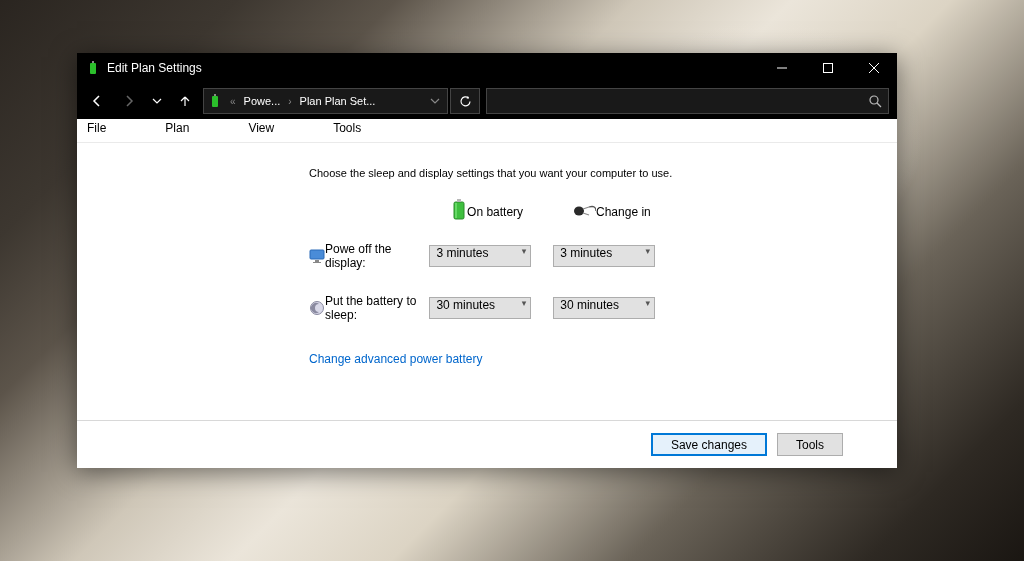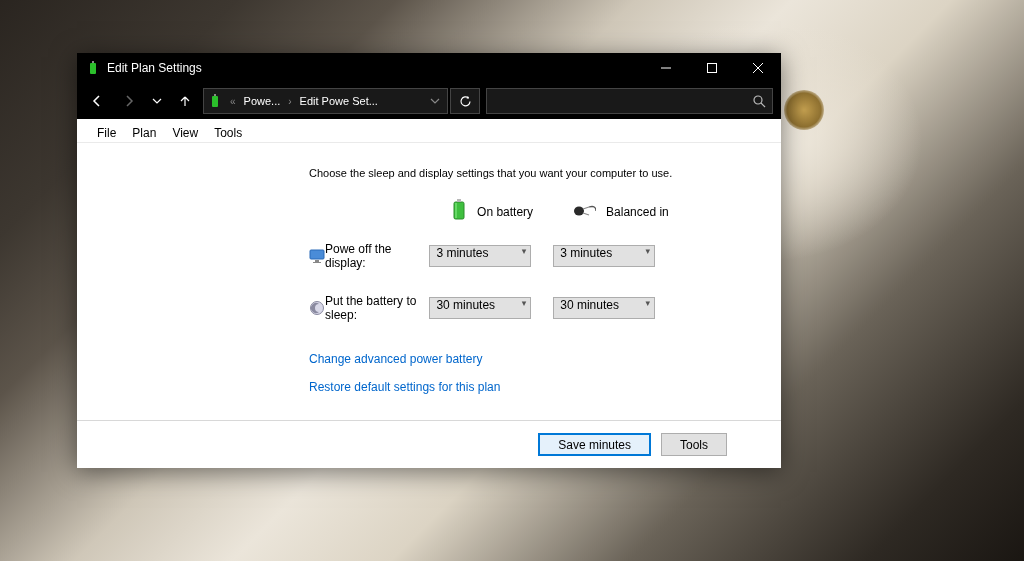--- a/index.html
+++ b/index.html
@@ -16,21 +16,21 @@
   background: radial-gradient(ellipse 280px 220px at 75% 25%, rgba(245,240,230,0.9) 0%, rgba(235,228,215,0.7) 25%, transparent 55%);
 }
 .flower-center {
   position: absolute; top: 90px; right: 200px; width: 40px; height: 40px;
   background: radial-gradient(circle, #c4a050 0%, #8e7030 60%, transparent 80%);
   border-radius: 50%;
 }
 .window {
   position: absolute;
   left: 77px; top: 53px;
-  width: 704px; height: 415px;
+  width: 820px; height: 415px;
   background: #fef9c3;
   box-shadow: 0 4px 24px rgba(0,0,0,0.5);
   display: flex; flex-direction: column;
 }
 .titlebar {
   height: 30px; background: #000;
   display: flex; align-items: center;
   color: #fff; font-size: 12px;
 }
 .titlebar .icon-app { width: 16px; height: 16px; margin: 0 6px 0 8px; display: inline-flex; align-items: center; justify-content: center; }
@@ -67,43 +67,44 @@
 .searchbox {
   flex: 1; height: 26px;
   background: #191919; border: 1px solid #444;
   display: flex; align-items: center;
   margin-right: 4px;
 }
 .searchbox input { flex: 1; background: transparent; border: 0; outline: none; color: #fff; padding: 0 6px; font-size: 11px; }
 .search-icon-box { width: 26px; height: 100%; display: flex; align-items: center; justify-content: center; color: #bbb; }
 .menubar {
   height: 24px; background: #fff;
-  display: flex; align-items: flex-end;
+  display: flex; align-items: flex-start;
   border-bottom: 1px solid #eaeaea;
-  padding: 0 12px;
+  padding: 0 2px;
+  gap: 43px;
 }
 .menu-item { padding: 2px 8px; font-size: 12px; color: #000; cursor: default; }
 .content {
   flex: 1; background: #fff;
   position: relative;
   overflow: hidden;
 }
 .settings {
   padding: 24px 0 0 232px;
   max-width: 600px;
 }
 .heading {
   color: #003399; font-size: 15px; margin-bottom: 10px;
 }
 .desc { color: #000; font-size: 11px; margin-bottom: 20px; }
 .column-headers {
   display: flex; margin-bottom: 18px;
 }
 .col-spacer { width: 200px; }
-.col-header { width: 145px; display: flex; align-items: center; font-size: 12px; gap: 10px; }
+.col-header { width: 145px; display: flex; align-items: center; font-size: 12px; }
 .row {
   display: flex; align-items: center; margin-bottom: 24px;
 }
 .row-icon { width: 20px; display: flex; align-items: center; justify-content: center; }
 .row-label { width: 143px; font-size: 12px; }
 .combo {
   width: 135px; height: 22px;
   background: #e1e1e1; border: 1px solid #adadad;
   display: flex; align-items: flex-start;
   font-family: inherit; font-size: 12px;
@@ -187,21 +188,21 @@
     <div class="addr">
       <span class="addr-seg">
           <svg width="14" height="14" viewBox="0 0 14 14">
             <rect x="4" y="2" width="6" height="11" rx="1" fill="#2bbf2b"></rect>
             <rect x="6" y="0" width="2" height="2" fill="#888"></rect>
           </svg>
         </span>
       <span class="addr-seg addr-sep">«</span>
       <span class="addr-seg">Powe...</span>
       <span class="addr-seg addr-sep">›</span>
-      <span class="addr-seg">Edit Powe Set...</span>
+      <span class="addr-seg">Plan Plan Set...</span>
       <span class="addr-drop">
           <svg width="10" height="10">
             <path d="M1 3 L5 7 L9 3" fill="none" stroke="#888" stroke-width="1.2"></path>
           </svg>
         </span>
     </div>
     <div class="refresh-btn">
         <svg width="13" height="13" viewBox="0 0 13 13">
           <path d="M11 6.5 A4.5 4.5 0 1 1 9.5 3" fill="none" stroke="#fff" stroke-width="1.2"></path>
           <path d="M9 1 L10 3.5 L7.5 3.5 Z" fill="#fff"></path>
@@ -240,21 +241,21 @@
               </svg></span>
           <span>On battery</span>
         </div>
         <div class="col-header" style="margin-left:20px">
           <span><svg width="22" height="14" viewBox="0 0 22 14">
                 <ellipse cx="5" cy="8" rx="5" ry="4.5" fill="#2a2a2a"></ellipse>
                 <line x1="9" y1="6" x2="15" y2="4" stroke="#888" stroke-width="1.3"></line>
                 <line x1="9" y1="10" x2="15" y2="12" stroke="#888" stroke-width="1.3"></line>
                 <path d="M15 4 Q22 2 22 8" fill="none" stroke="#555" stroke-width="1.3"></path>
               </svg></span>
-          <span>Balanced in</span>
+          <span>Change in</span>
         </div>
       </div>
 
       <div class="row">
         <div class="row-icon">
             <svg width="16" height="16" viewBox="0 0 16 16">
               <rect x="1" y="2" width="14" height="9" rx="1" fill="#4a8cd8" stroke="#2a6ab8"></rect>
               <rect x="6" y="12" width="4" height="2" fill="#888"></rect>
               <rect x="4" y="14" width="8" height="1" fill="#888"></rect>
             </svg>
@@ -283,22 +284,21 @@
             <span class="combo-chevron">▾</span>
           </div>
         <div class="combo">
             <span>30 minutes</span>
             <span class="combo-chevron">▾</span>
           </div>
       </div>
 
       <div class="links">
         <div class="link">Change advanced power battery</div>
-        <div class="link">Restore default settings for this plan</div>
       </div>
     </div>
 
     <div class="footer">
-      <button class="btn primary">Save minutes</button>
+      <button class="btn primary">Save changes</button>
       <button class="btn">Tools</button>
     </div>
   </div>
 </div>
 
 </body></html>

